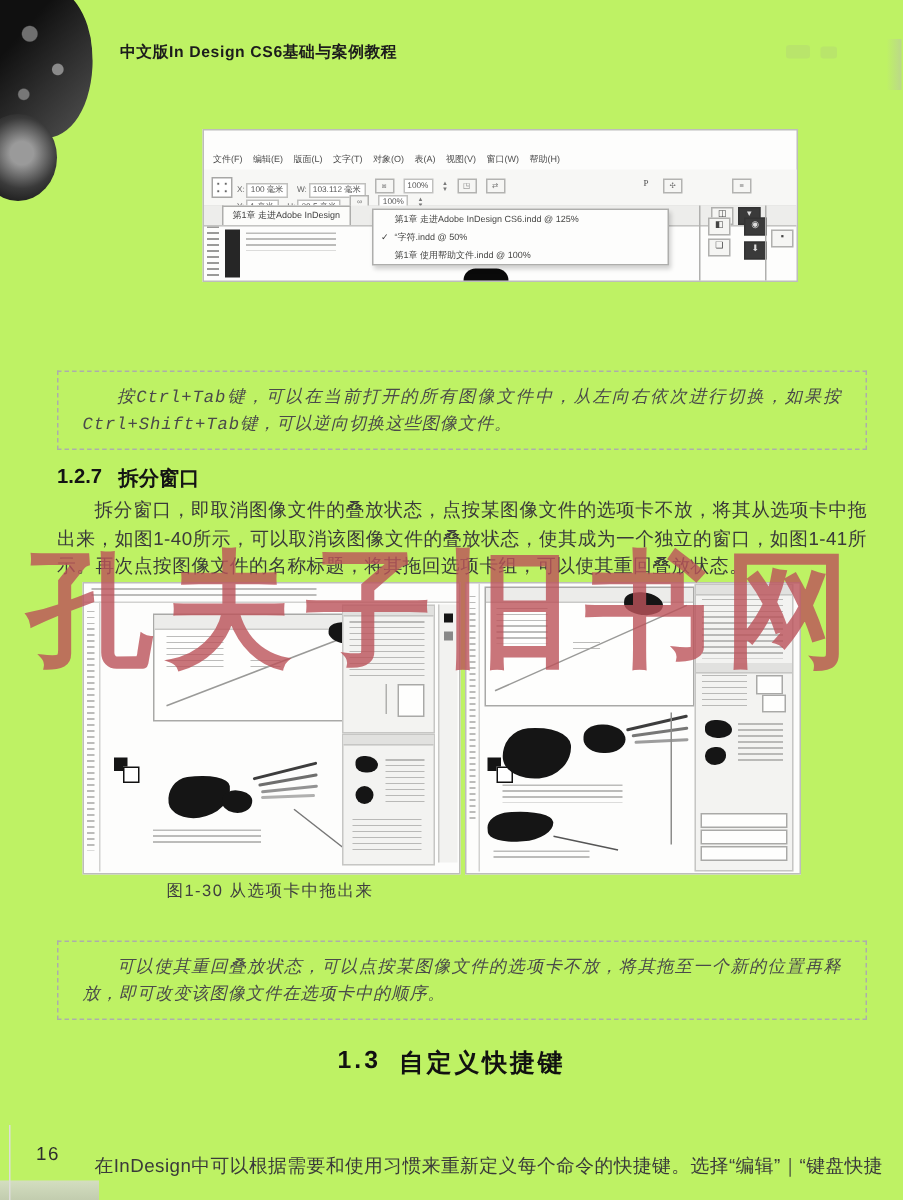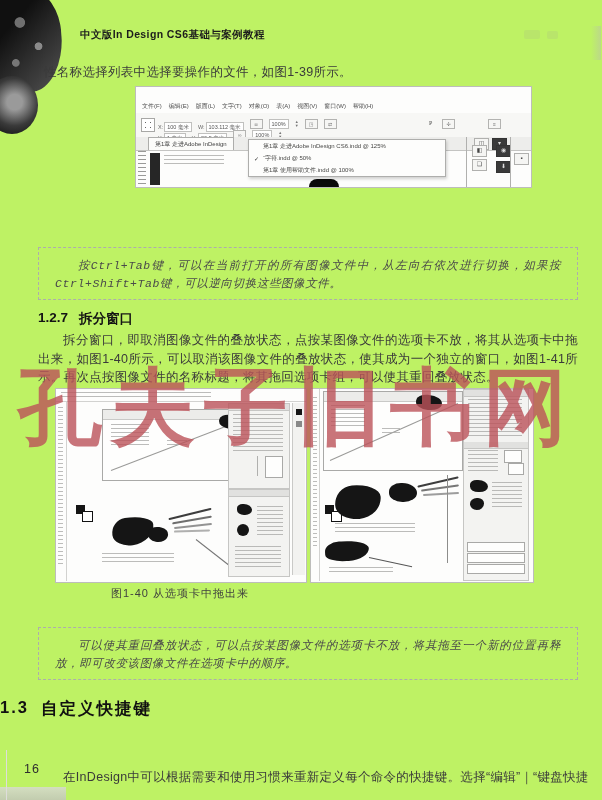--- a/index.html
+++ b/index.html
@@ -25,21 +25,21 @@
 
   
   .header-title{font-size:10.5px;font-weight:bold;color:#1c1c1c;letter-spacing:.4px;white-space:nowrap}
   .body-text{font-size:12.5px;line-height:18.5px;color:#3a3a3a;text-align:justify;text-indent:2em;letter-spacing:.3px}
   .no-indent{text-indent:0}
   .cap{font-size:11px;color:#3f3f3f;text-align:center;letter-spacing:1px;white-space:nowrap}
   .tip{border:1px dashed #adadab;font-family:Liberation Mono, monospace;font-style:italic;
        font-size:11.5px;line-height:17.5px;color:#4a4a4a;text-align:justify;text-indent:2em;
        padding:9px 16px 7px;letter-spacing:.6px}
   .h127{display:flex;gap:11px;font-weight:bold;font-size:13.5px;color:#141414}
-  .h13{display:flex;justify-content:flex-start;gap:12px;font-weight:bold;font-size:16.5px;color:#111;letter-spacing:2px}
+  .h13{display:flex;justify-content:center;gap:12px;font-weight:bold;font-size:16.5px;color:#111;letter-spacing:2px}
   .pageno{font-size:12.5px;color:#2e2e2e;letter-spacing:1px}
   .watermark{font-family:"Liberation Serif",serif;font-weight:bold;font-size:84px;line-height:88px;
              color:#bc535a;opacity:.8;letter-spacing:9px;white-space:nowrap;z-index:6;pointer-events:none}
 
   
   .shot{background:#fdfdfc;border:1px solid #bdbdbb}
   .win{position:absolute;background:#fefefd;border:1px solid #a9a9a7}
   .winbar{height:9px;background:#ececea;border-bottom:1px solid #c9c9c7}
   .txrows{position:absolute;background-image:repeating-linear-gradient(#a6a6a4 0 1px,transparent 1px 4px);opacity:.75}
   .blob{position:absolute;background:#151515}
@@ -94,21 +94,20 @@
   </div>
 
   <div class="abs smudge" style="left:524px;top:30px;width:16px;height:9px"></div>
   <div class="abs smudge" style="left:547px;top:31px;width:11px;height:8px"></div>
   <div class="abs edge-bar" style="left:591px;top:26px;width:10px;height:34px"></div>
   <div class="abs bottom-shade" style="left:0;top:787px;width:66px;height:13px"></div>
   <div class="abs left-edge-line" style="left:6px;top:750px;width:1px;height:50px"></div>
 
   <div class="abs header-title" style="left:80px;top:28px">中文版In Design CS6基础与案例教程</div>
 
-  <div class="abs body-text no-indent" style="left:44px;top:63px;width:522px">性名称选择列表中选择要操作的文件，如图1-39所示。</div>
 
   <div class="abs shot" style="left:135px;top:86px;width:395px;height:100px">
 
 
     <div class="f39-menus">
       <span>文件(F)</span>
       <span>编辑(E)</span>
       <span>版面(L)</span>
       <span>文字(T)</span>
       <span>对象(O)</span>
@@ -272,21 +271,21 @@
       <div class="txrows" style="left:4px;top:60px;width:30px;height:22px"></div>
       <div class="blob" style="left:6px;top:90px;width:18px;height:12px;border-radius:40% 60% 50% 50%"></div>
       <div class="blob" style="left:6px;top:108px;width:14px;height:12px;border-radius:50% 45% 55% 50%"></div>
       <div class="txrows" style="left:28px;top:92px;width:30px;height:26px"></div>
       <div class="win" style="left:3px;top:152px;width:56px;height:8px"></div>
       <div class="win" style="left:3px;top:163px;width:56px;height:8px"></div>
       <div class="win" style="left:3px;top:174px;width:56px;height:8px"></div>
     </div>
   </div>
 
-  <div class="abs cap" style="left:55px;top:586px;width:250px">图1-40 从选项卡中拖出来</div>
+  <div class="abs cap" style="left:55px;top:586px;width:250px">图1-30 从选项卡中拖出来</div>
 
   <div class="abs tip" style="left:38px;top:627px;width:506px">可以使其重回叠放状态，可以点按某图像文件的选项卡不放，将其拖至一个新的位置再释放，即可改变该图像文件在选项卡中的顺序。</div>
 
   <div class="abs h13" style="left:0;top:698px;width:602px">
     <span>1.3</span>
     <span>自定义快捷键</span>
   </div>
 
   <div class="abs body-text" style="left:38px;top:768px;width:556px;white-space:nowrap;overflow:hidden">在InDesign中可以根据需要和使用习惯来重新定义每个命令的快捷键。选择“编辑”｜“键盘快捷</div>
 

